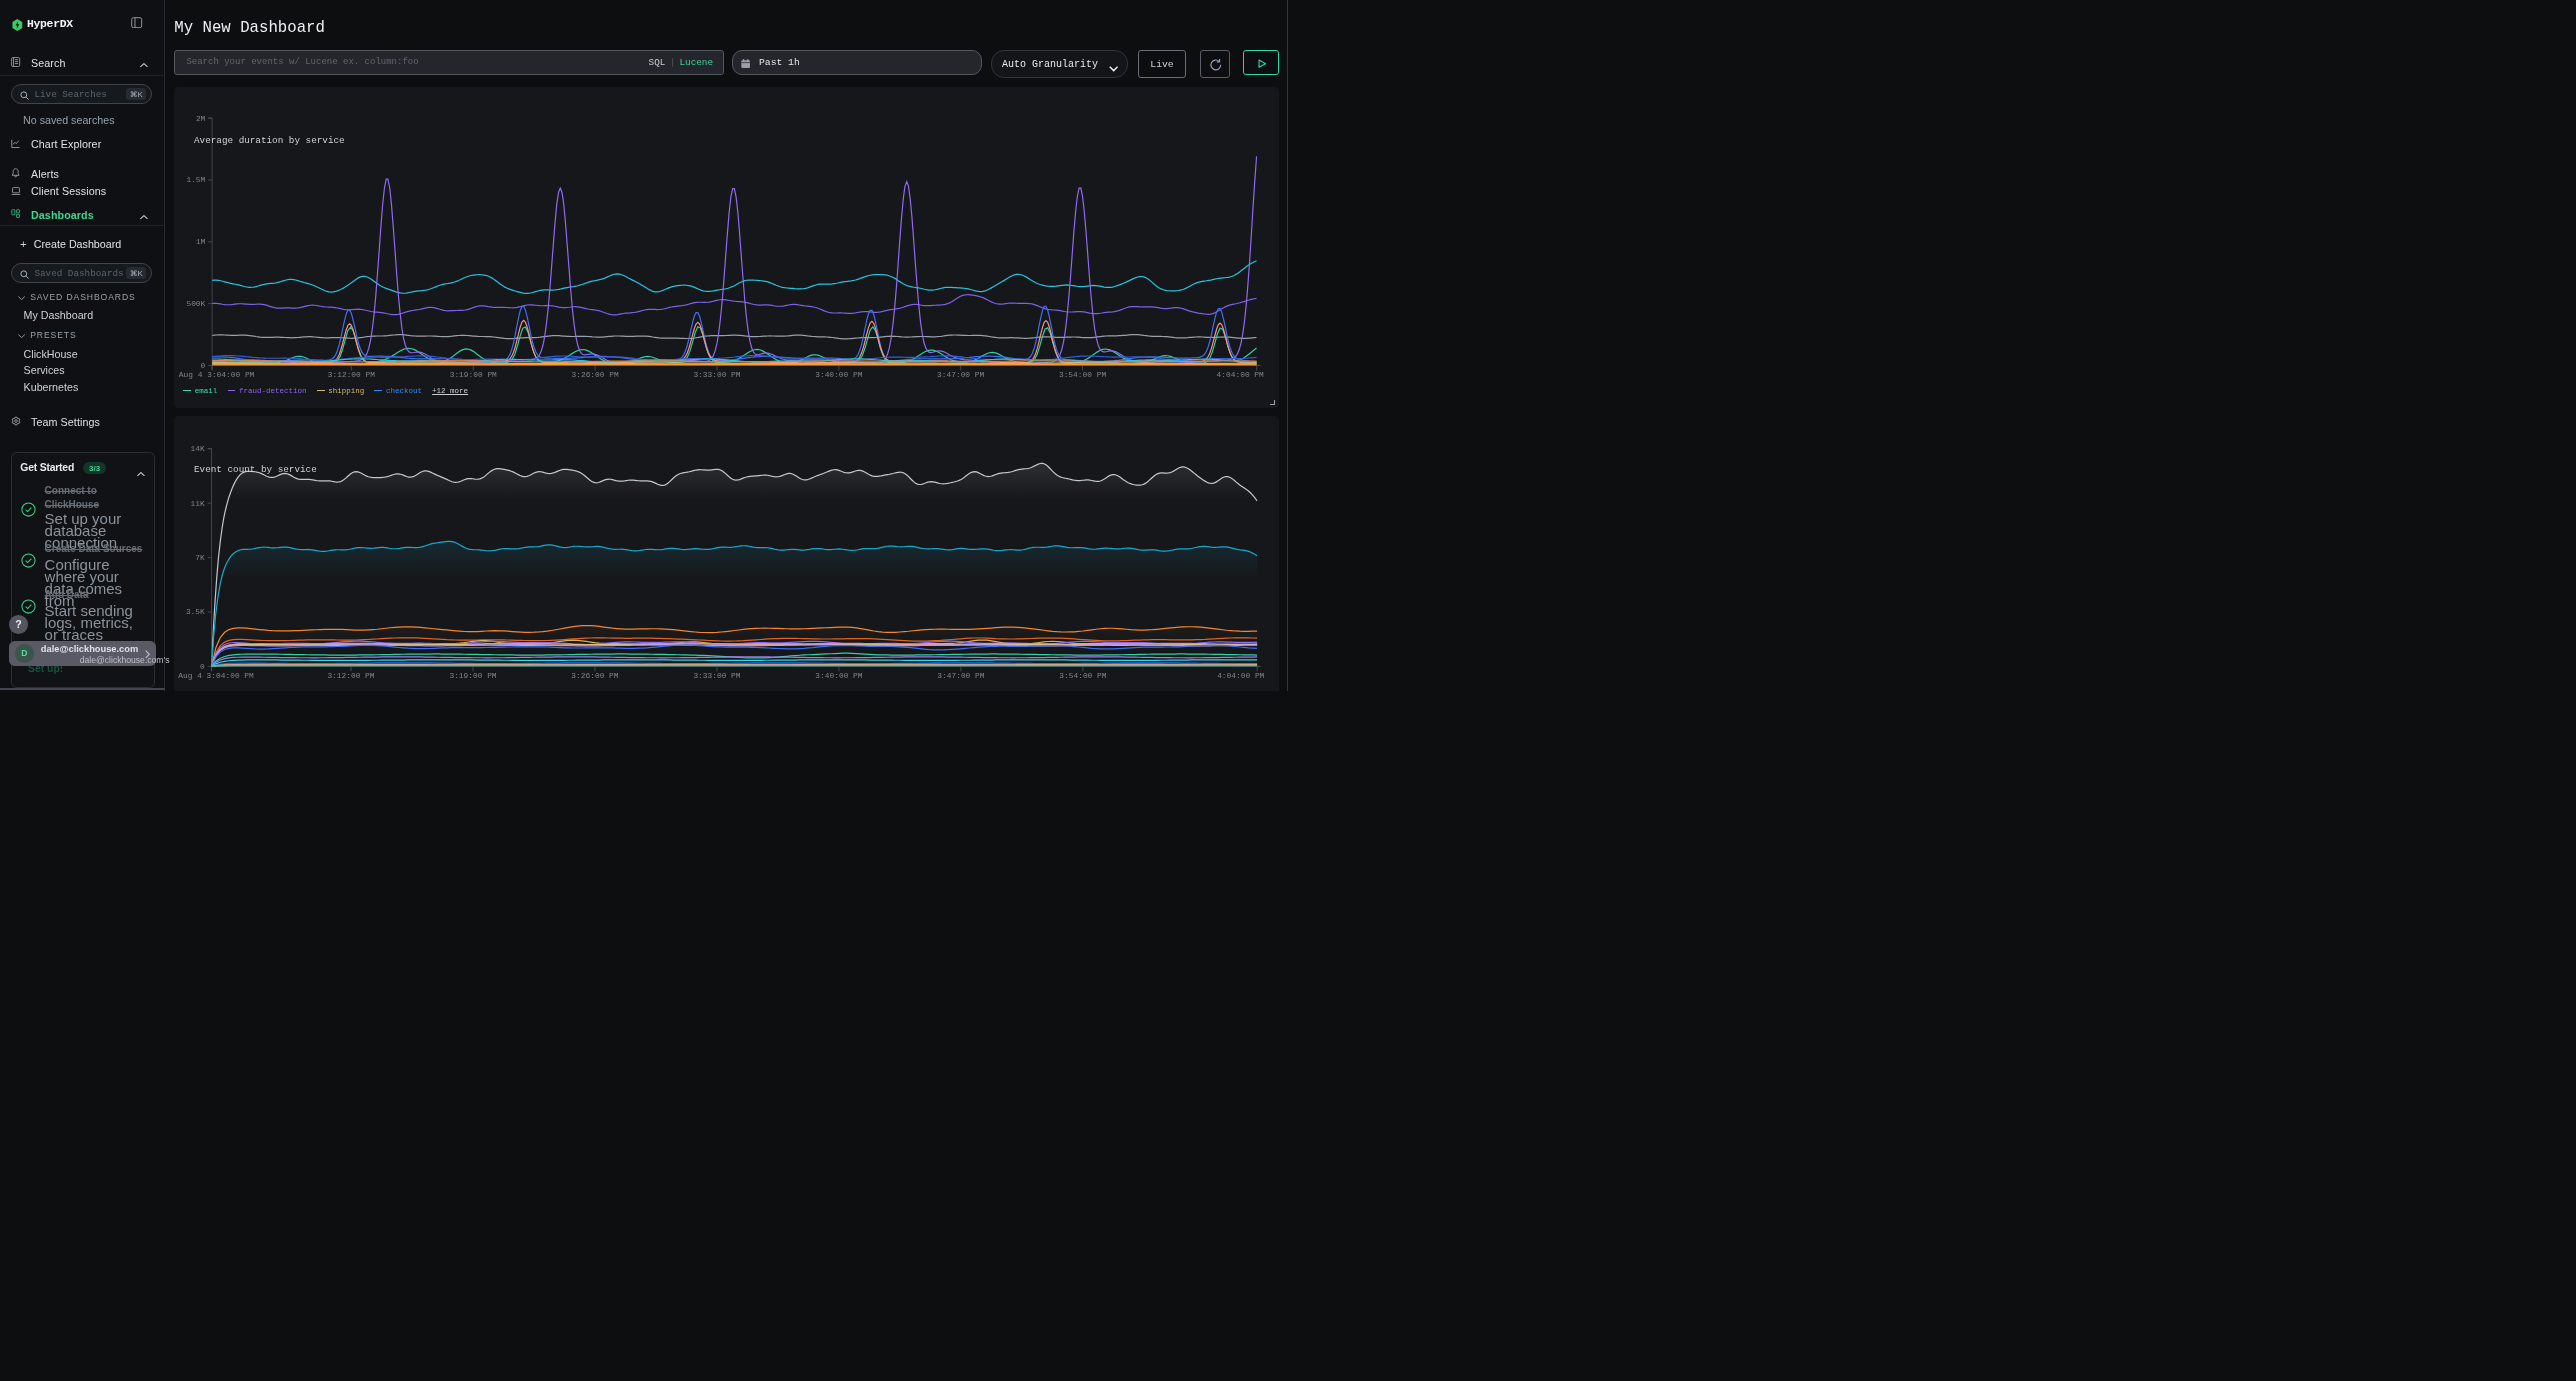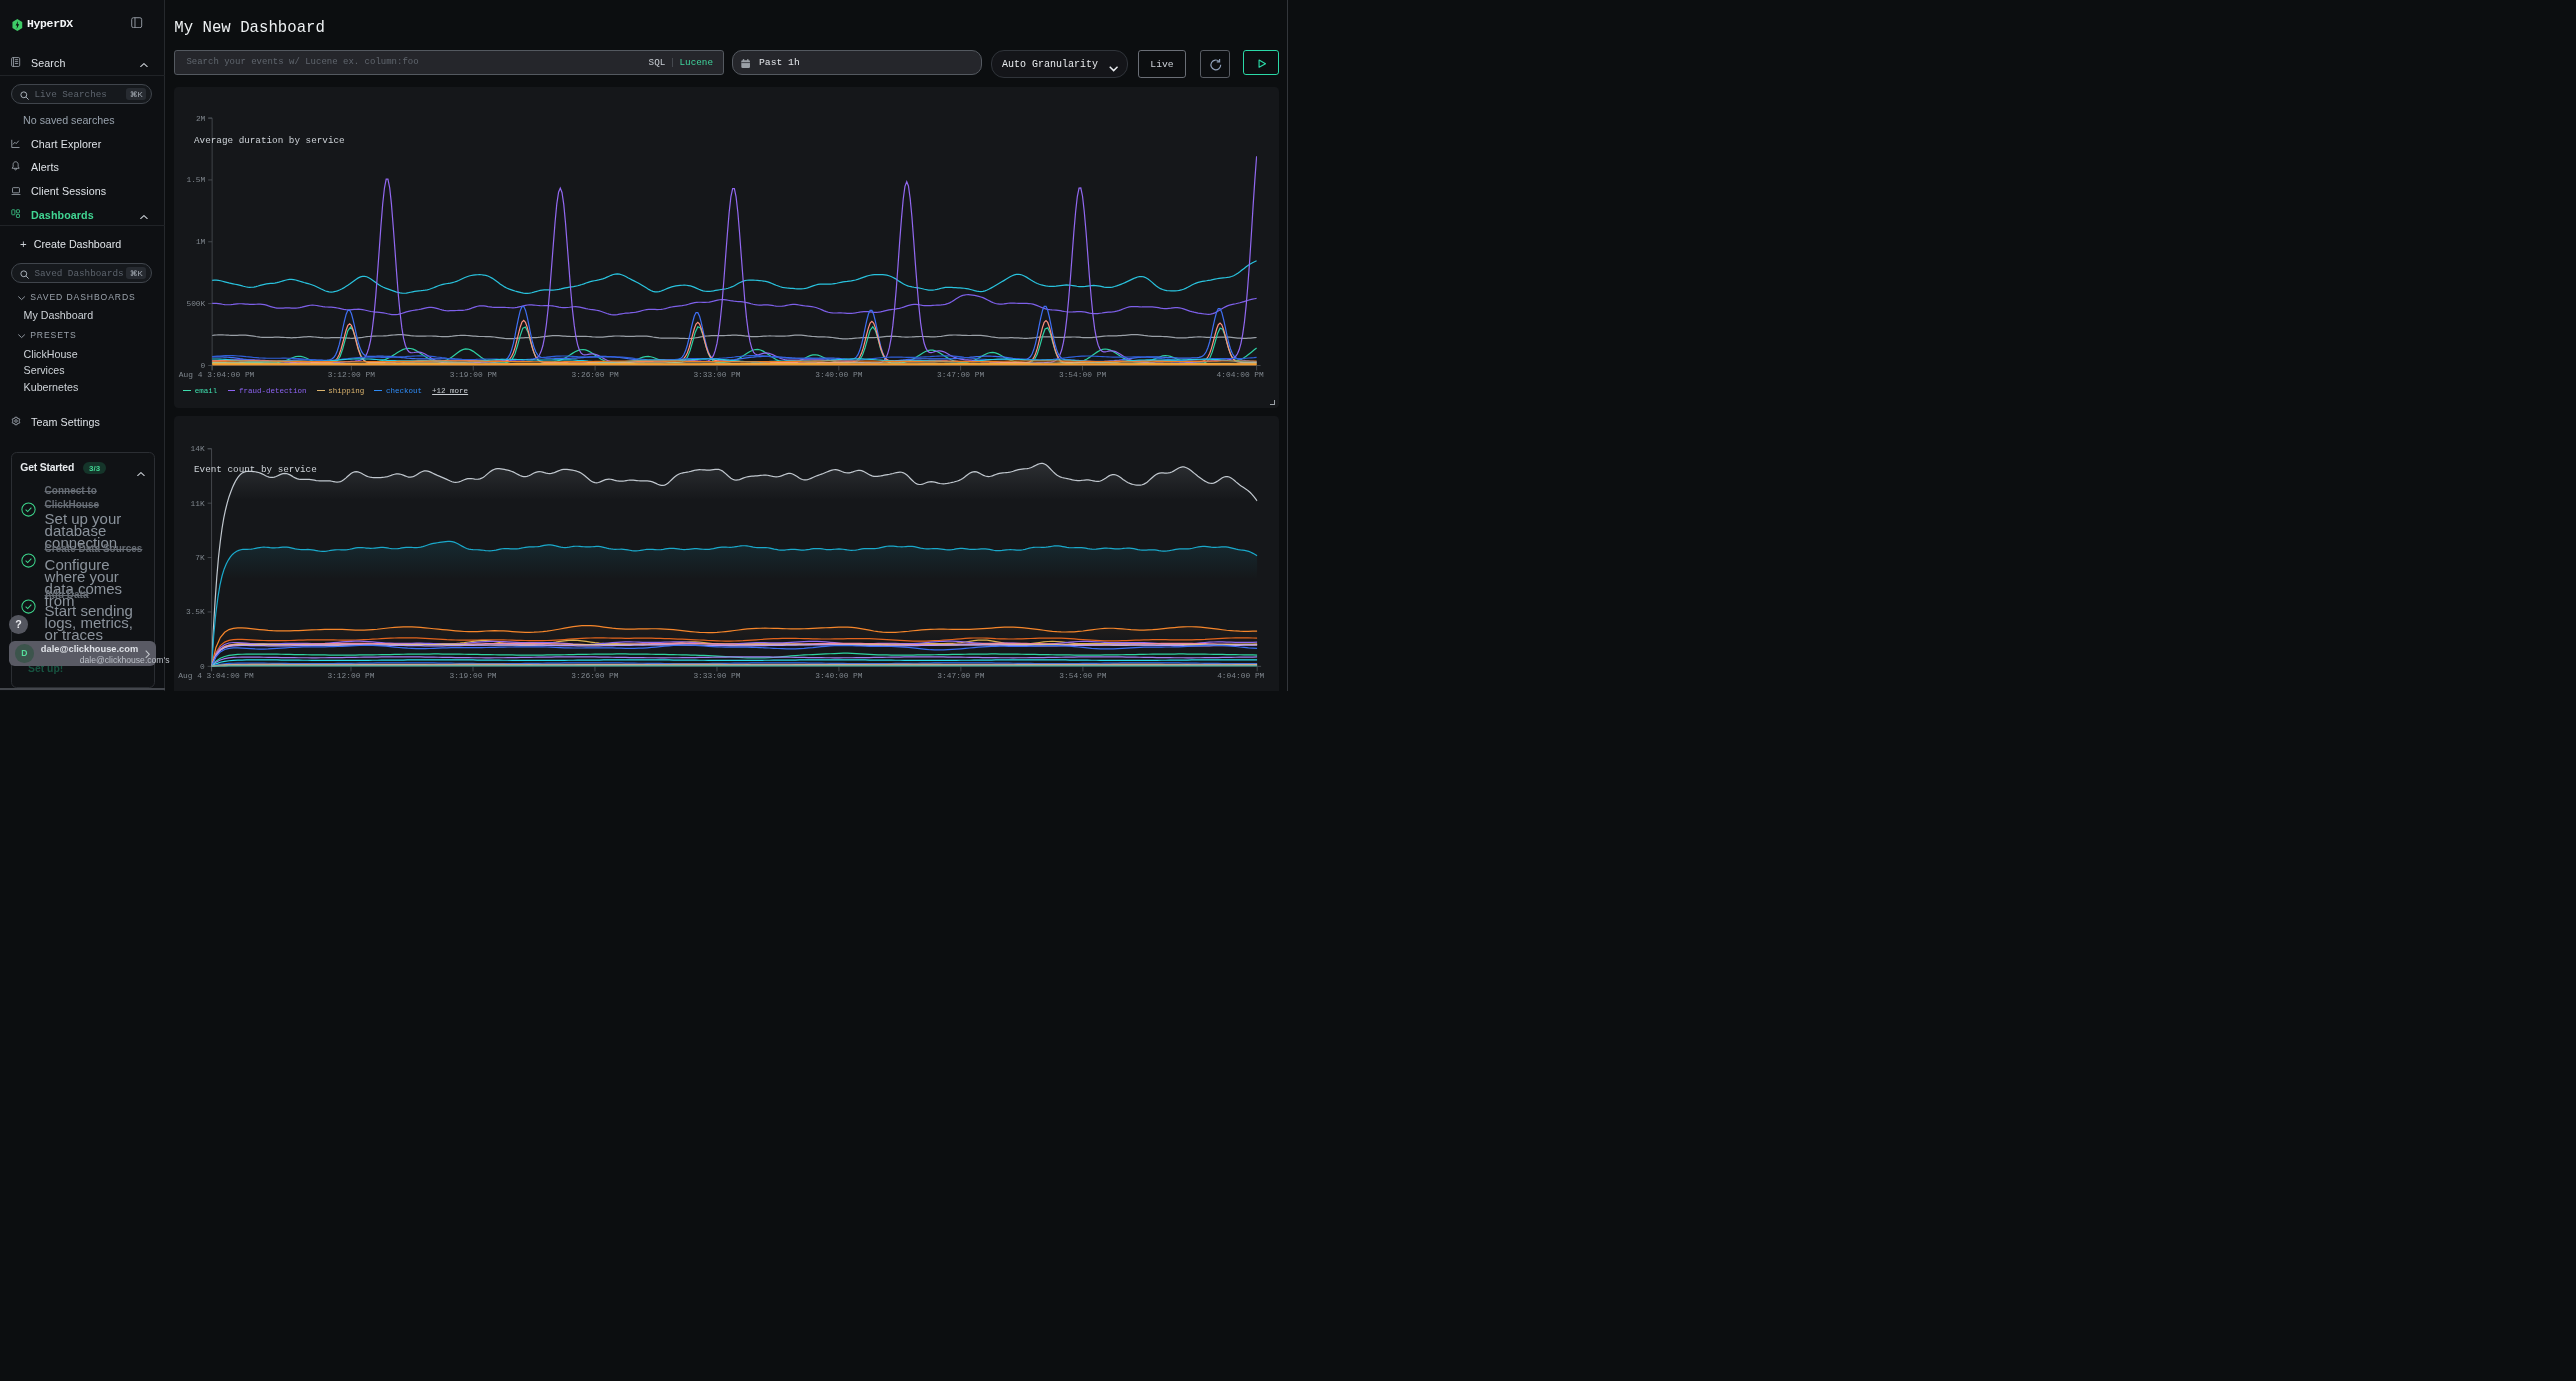--- a/index.html
+++ b/index.html
@@ -122,21 +122,21 @@
   </div>
   <div style="position:absolute; left:23px; top:114px; font-size:10.7px; color:#97a1ac;">No saved searches</div>
 
   <div class="srow" style="top:135px;">
     <span class="ic"><svg width="9.3" height="9.3" viewBox="0 0 24 24" fill="none" stroke="#aeb6bf" stroke-width="2">
           <path d="M2 2 V22 H22" fill="none"></path>
           <path d="M5 14 L10 8.5 L13.5 12 L20 4.5"></path>
         </svg></span>
     <span class="lbl">Chart Explorer</span>
   </div>
-  <div class="srow" style="top:158px;">
+  <div class="srow" style="top:165px;">
     <span class="ic"><svg width="9.3" height="10" viewBox="0 0 24 26" fill="none" stroke="#aeb6bf" stroke-width="2">
           <path d="M12 2 C8 2 5.5 5 5.5 9 L5.5 14 L3 19 L21 19 L18.5 14 L18.5 9 C18.5 5 16 2 12 2 Z"></path>
           <path d="M9.5 19 C9.5 21.5 10.5 23.5 12 23.5 C13.5 23.5 14.5 21.5 14.5 19"></path>
         </svg></span>
     <span class="lbl">Alerts</span>
   </div>
   <div class="srow" style="top:182px;">
     <span class="ic"><svg width="10" height="8.6" viewBox="0 0 26 22" fill="none" stroke="#aeb6bf" stroke-width="2">
           <rect x="4" y="1.5" width="18" height="13.5" rx="2"></rect>
           <path d="M1.5 19.5 L24.5 19.5"></path>

